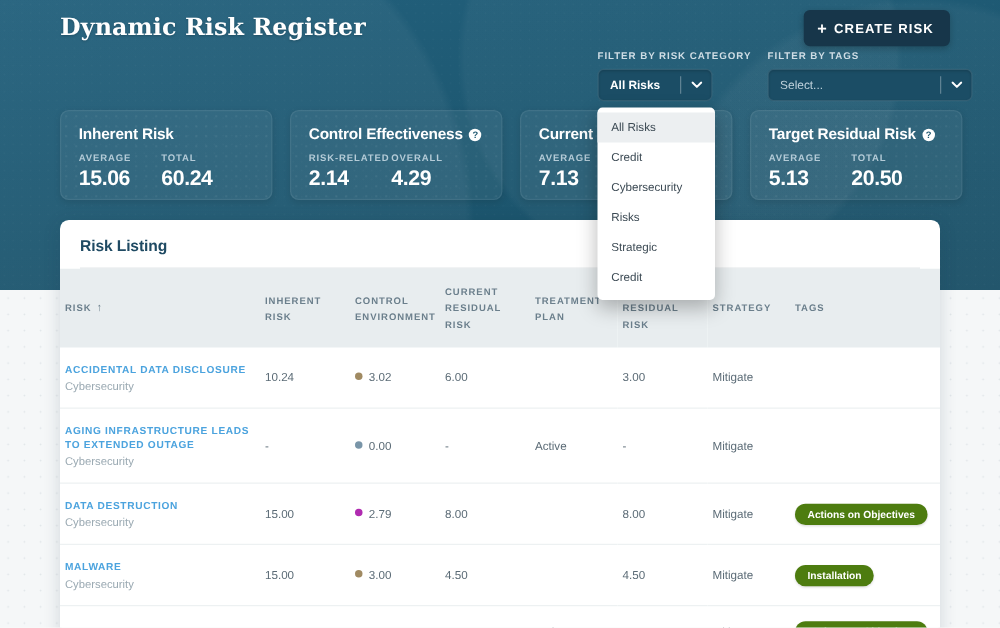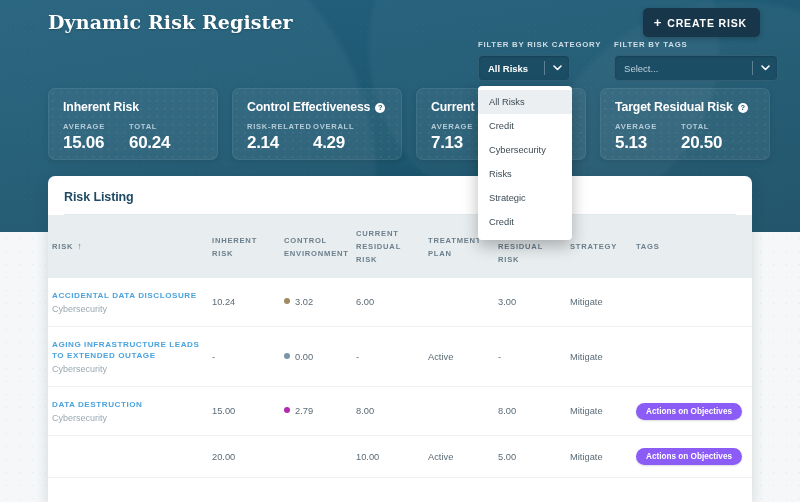--- a/index.html
+++ b/index.html
@@ -159,21 +159,21 @@
   tbody td.c-risk { padding-left:16px; }
   .risk-name {
     color:#4ba3de; font-size:8.1px; font-weight:700; letter-spacing:.55px;
     text-transform: uppercase; line-height: 11px; cursor:pointer;
   }
   .risk-cat { color:#9aa9b2; font-size:9px; margin-top:3px; }
   .dot { display:inline-block; width:6px; height:6px; border-radius:50%; margin-right:5px;
          position:relative; top:-1px; }
   .tag-list { display:flex; flex-direction:column; gap:5px; align-items:flex-start; }
   .tag {
-    background:#8b5cf6; color:#ffffff; border-radius: 11px;
+    background:#4d7c0f; color:#ffffff; border-radius: 11px;
     font-size: 8.2px; font-weight:700; padding: 4px 10px; white-space:nowrap;
     cursor:pointer; box-shadow: 0 1px 2px rgba(0,0,0,.14);
   }
 </style>
 </head>
 <body>
 
 <div id="app">
 
   <div class="header-band"></div>
@@ -376,20 +376,37 @@
             <td></td>
             <td>8.00</td>
             <td>Mitigate</td>
             <td>
               <div class="tag-list">
                 <span class="tag">Actions on Objectives</span>
               </div>
             </td>
           </tr>
           <tr>
+            <td class="c-risk">
+              <div class="risk-name">MALWARE</div>
+              <div class="risk-cat">Cybersecurity</div>
+            </td>
+            <td>15.00</td>
+            <td><span class="dot" style="background: rgb(160, 138, 98);"></span><span>3.00</span></td>
+            <td>4.50</td>
+            <td></td>
+            <td>4.50</td>
+            <td>Mitigate</td>
+            <td>
+              <div class="tag-list">
+                <span class="tag">Installation</span>
+              </div>
+            </td>
+          </tr>
+          <tr>
             <td class="c-risk"></td>
             <td>20.00</td>
             <td></td>
             <td>10.00</td>
             <td>Active</td>
             <td>5.00</td>
             <td>Mitigate</td>
             <td>
               <div class="tag-list">
                 <span class="tag">Actions on Objectives</span>

